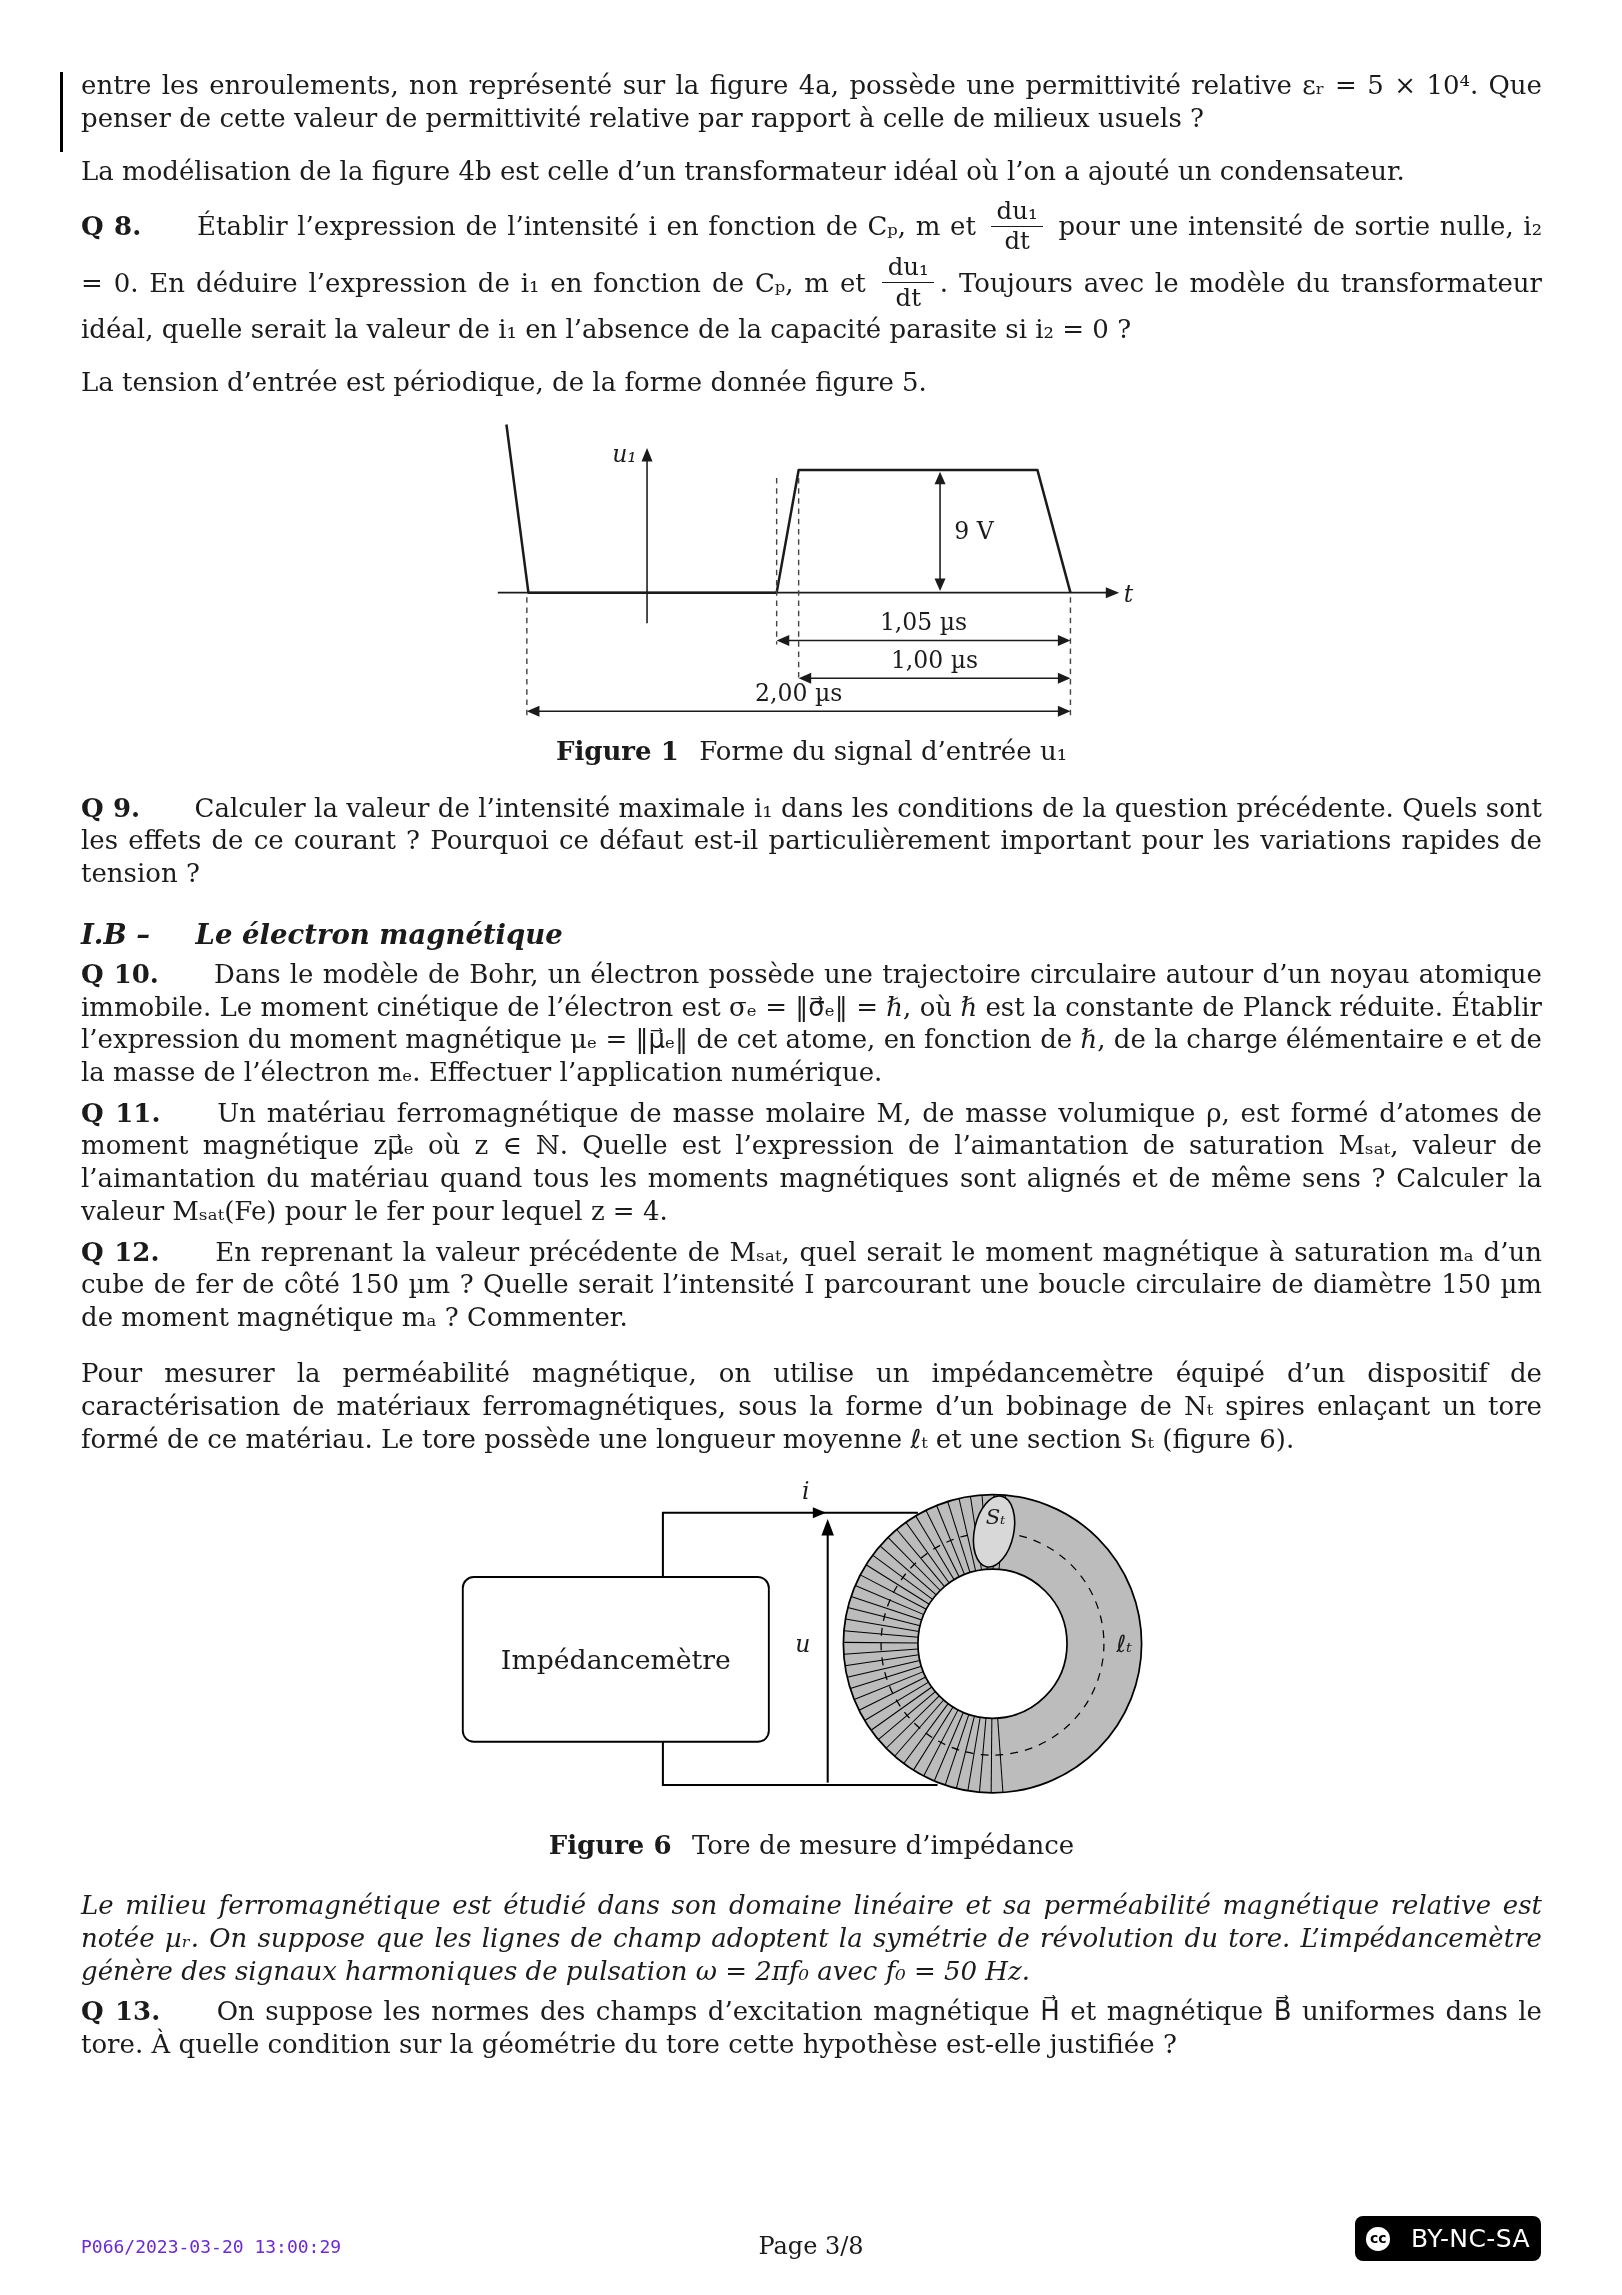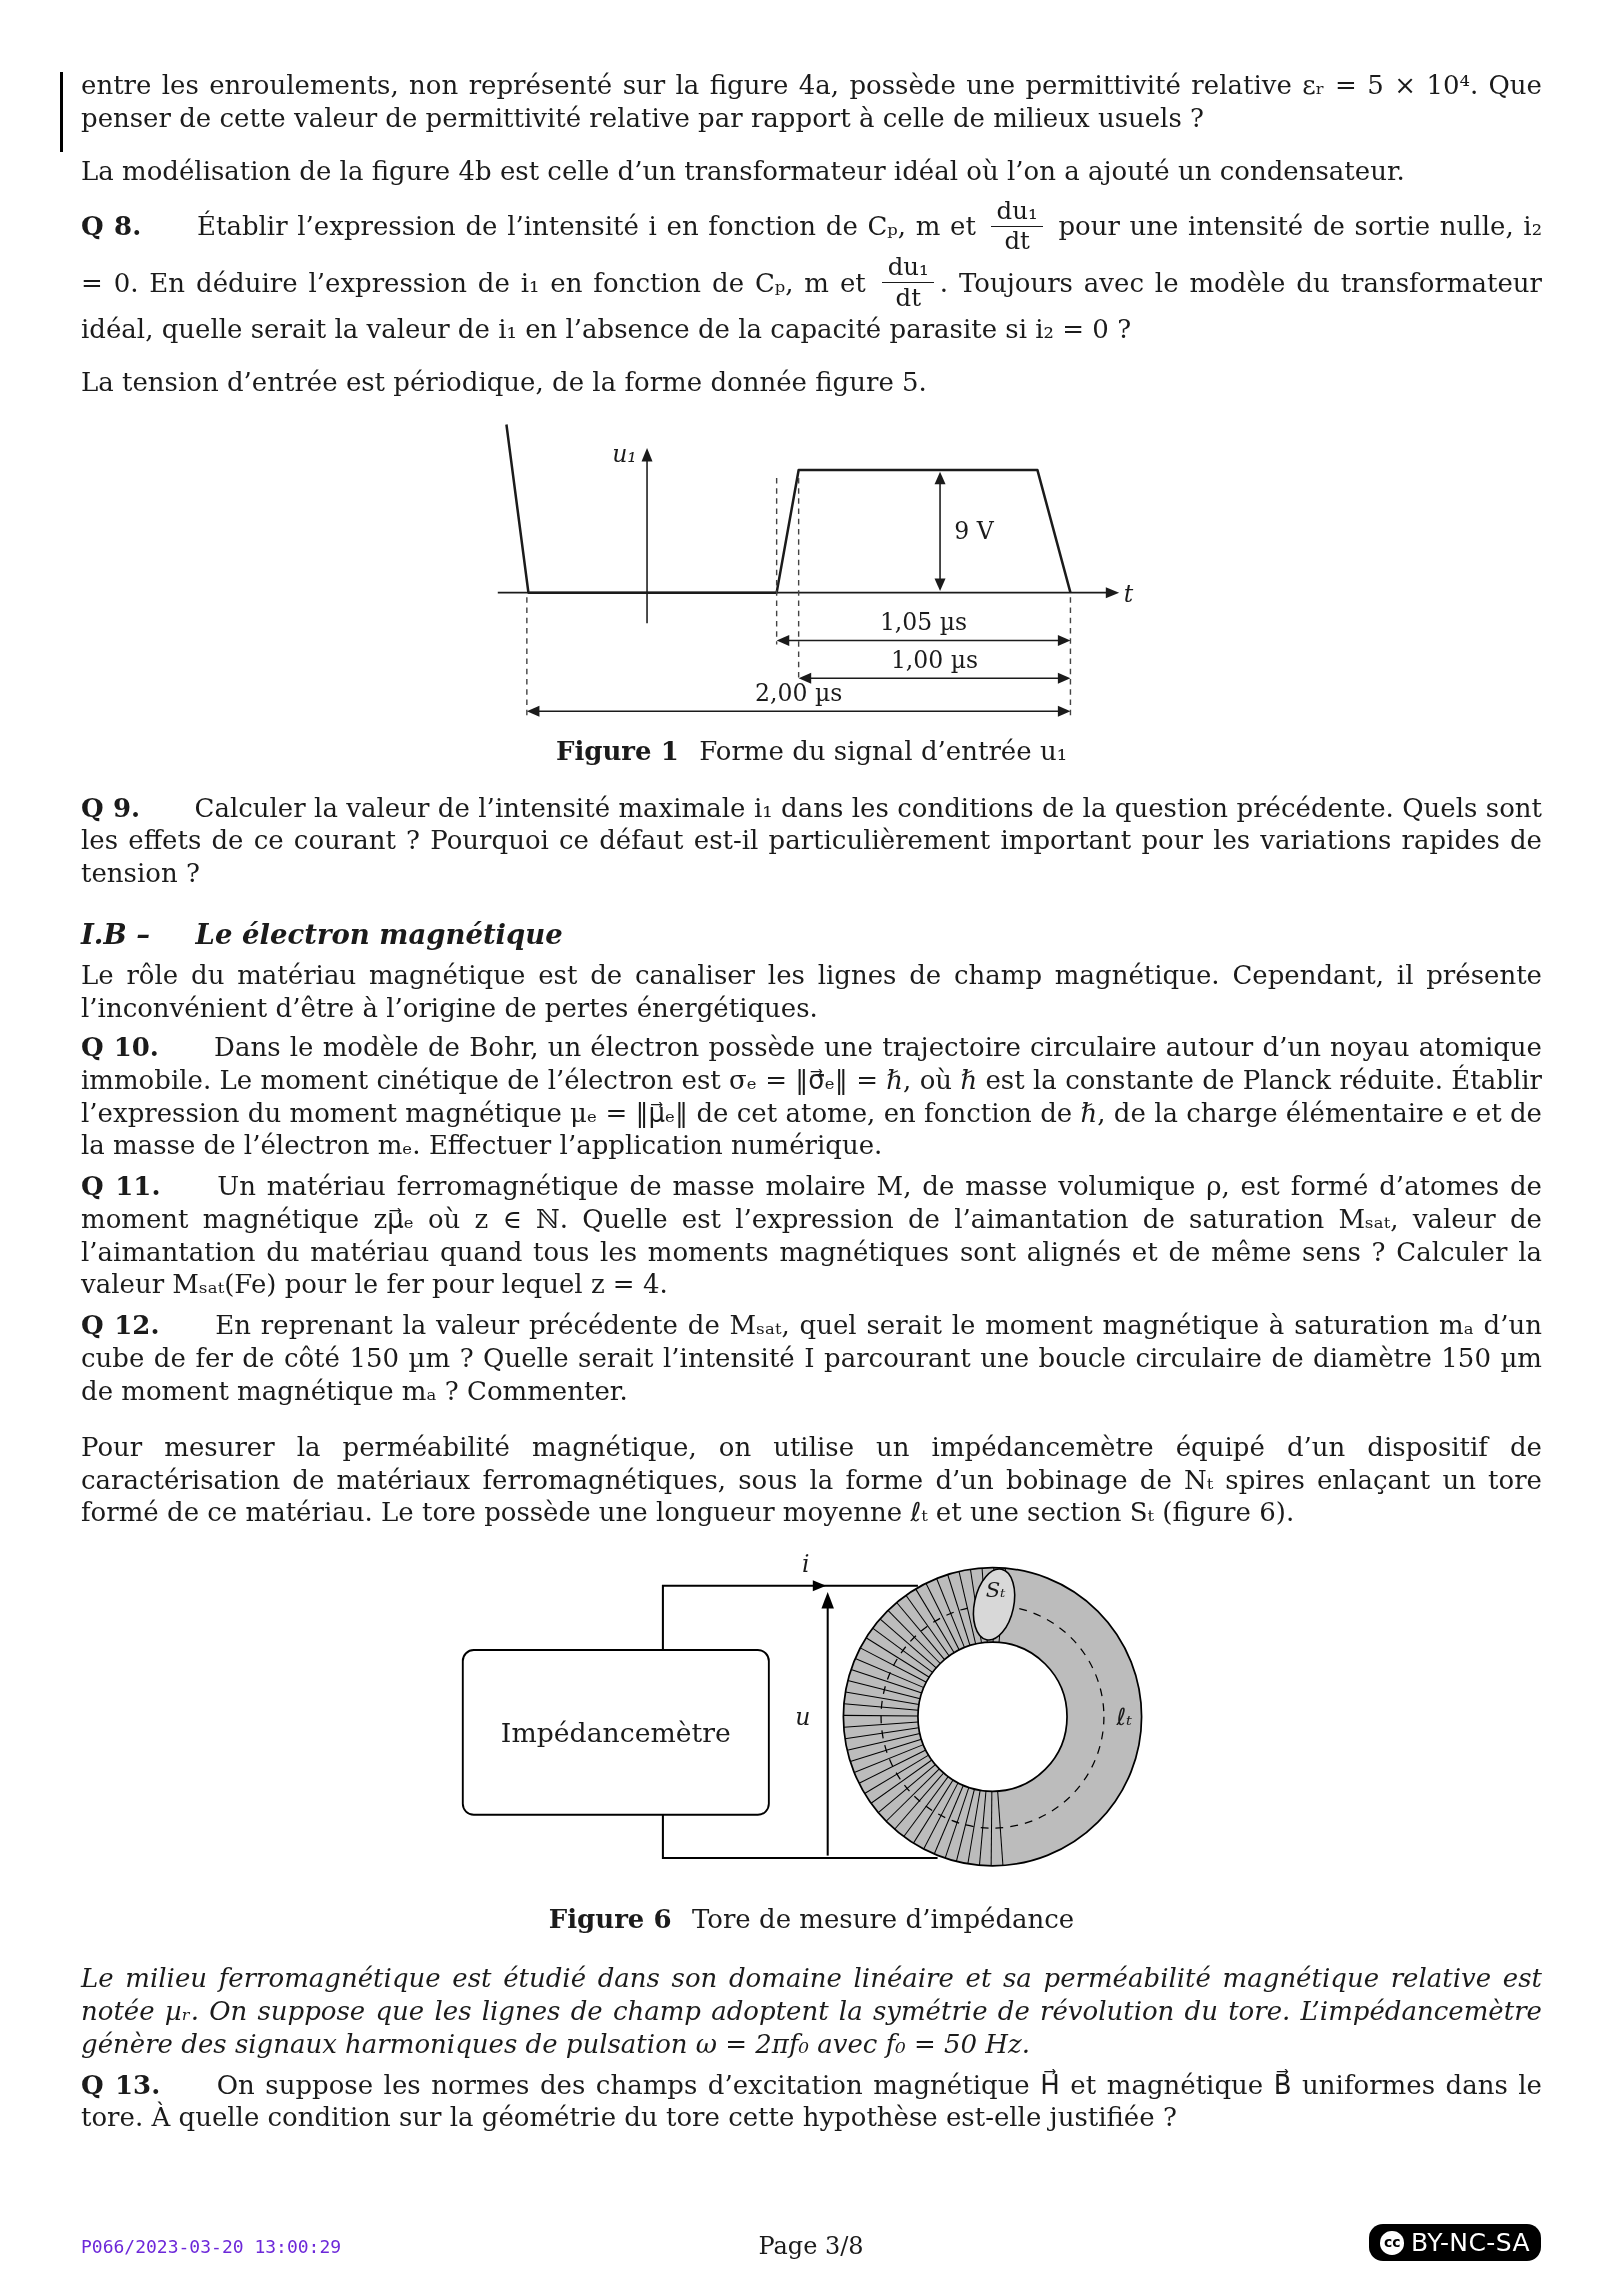--- a/index.html
+++ b/index.html
@@ -20,22 +20,22 @@
   .caption{text-align:center;}
   .caption b{margin-right:20.4px;}
   svg text{font-family:"DejaVu Serif","DejaVu Sans",serif;font-size:30px;fill:#1b1b1b;}
   svg text.it{font-style:italic;}
   svg text.big{font-size:34px;}
   svg text.sm{font-size:27px;}
   .change-bar{position:absolute;left:60px;top:72px;width:3.1px;height:80px;background:#000;}
   .footer{position:absolute;left:81px;right:82px;top:2224px;height:39px;}
   .stamp{position:absolute;left:0;bottom:4.7px;font-family:"DejaVu Sans Mono","Liberation Mono",monospace;font-size:18px;color:#6d28d9;}
   .pageno{position:absolute;left:50%;transform:translateX(-50%);bottom:1.6px;font-size:24px;}
-  .badge{position:absolute;right:0;bottom:1.6px;height:37px;background:#000;color:#fff;border-radius:14px;
-         display:inline-flex;align-items:center;gap:7px;padding:0 11px;}
+  .badge{position:absolute;right:0;bottom:1.6px;height:45px;background:#000;color:#fff;border-radius:8px;
+         display:inline-flex;align-items:center;gap:21px;padding:0 11px;}
   .cc-circle{width:23.6px;height:23.6px;border-radius:50%;background:#fff;color:#000;display:inline-flex;
              align-items:center;justify-content:center;font-family:"DejaVu Sans","Liberation Sans",sans-serif;
              font-weight:bold;font-size:14px;}
   .cc-text{font-family:"DejaVu Sans","Liberation Sans",sans-serif;font-weight:normal;font-size:25px;letter-spacing:0.4px;}
 </style>
 </head>
 <body>
 
 <div class="doc">
   <div class="change-bar"></div>
@@ -102,21 +102,20 @@
     <p class="mt30">
       <b class="qlabel">Q 9.</b>
       <span>Calculer la valeur de l’intensité maximale i₁ dans les conditions de la question précédente. Quels sont les effets de ce courant ? Pourquoi ce défaut est-il particulièrement important pour les variations rapides de tension ?</span>
     </p>
 
     <p class="sect mt34">
       <span class="sect-num">I.B –</span>
       <span>Le électron magnétique</span>
     </p>
 
-    <p class="mt10">Le rôle du matériau magnétique est de canaliser les lignes de champ magnétique. Cependant, il présente l’inconvénient d’être à l’origine de pertes énergétiques.</p>
 
     <p class="mt8">
       <b class="qlabel">Q 10.</b>
       <span>Dans le modèle de Bohr, un électron possède une trajectoire circulaire autour d’un noyau atomique immobile. Le moment cinétique de l’électron est σₑ = ‖σ⃗ₑ‖ = ℏ, où ℏ est la constante de Planck réduite. Établir l’expression du moment magnétique μₑ = ‖μ⃗ₑ‖ de cet atome, en fonction de ℏ, de la charge élémentaire e et de la masse de l’électron mₑ. Effectuer l’application numérique.</span>
     </p>
 
     <p class="mt10">
       <b class="qlabel">Q 11.</b>
       <span>Un matériau ferromagnétique de masse molaire M, de masse volumique ρ, est formé d’atomes de moment magnétique zμ⃗ₑ où z ∈ ℕ. Quelle est l’expression de l’aimantation de saturation Mₛₐₜ, valeur de l’aimantation du matériau quand tous les moments magnétiques sont alignés et de même sens ? Calculer la valeur Mₛₐₜ(Fe) pour le fer pour lequel z = 4.</span>
     </p>

